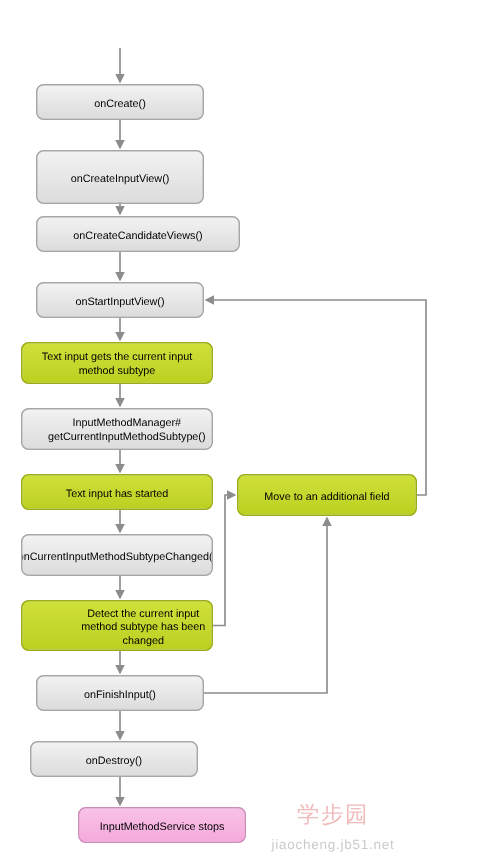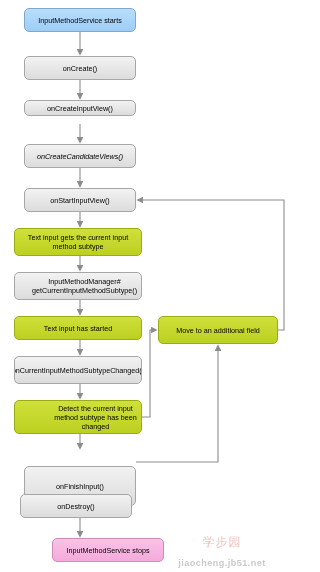--- a/index.html
+++ b/index.html
@@ -50,33 +50,32 @@
     right:2px;
     bottom:4px;
     width:136px;
     height:34px;
     pointer-events:none;
     opacity:.95;
   }
   .wm-top{
     position:absolute;left:0;top:0;width:100%;
     text-align:center;
-    font-size:12px;
+    font-size:15px;
     color:#f0b8b8;
     letter-spacing:1px;
     font-family:"DejaVu Sans", sans-serif;
   }
   .wm-bottom{
     position:absolute;left:0;bottom:0;width:100%;
     text-align:center;
     font-size:9px;
     color:#c8c8c8;
     letter-spacing:.5px;
     font-family:"Liberation Sans", sans-serif;
-    font-weight:bold;
   }
 </style>
 </head>
 <body>
 
 <div id="diagram">
 
   <svg id="edges" width="292" height="572" viewBox="0 0 292 572" style="position:absolute;left:0;top:0;">
     <defs>
       <marker id="arrow" viewBox="0 0 8 8" refX="6" refY="4" markerWidth="6" markerHeight="6" orient="auto-start-reverse">
@@ -98,41 +97,40 @@
       <line x1="80" y1="518" x2="80" y2="536"></line>
 
       <path d="M142,417 L150,417 L150,330 L156,330"></path>
 
       <path d="M136,462 L218,462 L218,346"></path>
 
       <path d="M278,330 L284,330 L284,200 L138,200"></path>
     </g>
   </svg>
 
-  <div class="node n-blue" style="left:24px;top:8px;width:112px;height:24px;">InputMethodService starts</div>
 
   <div class="node n-grey" style="left:24px;top:56px;width:112px;height:24px;">onCreate()</div>
 
-  <div class="node n-grey" style="left:24px;top:100px;width:112px;height:16px;">onCreateInputView()</div>
+  <div class="node n-grey" style="left:24px;top:100px;width:112px;height:36px;">onCreateInputView()</div>
 
-  <div class="node n-grey" style="left:24px;top:144px;width:112px;height:24px;font-style:italic;">onCreateCandidateViews()</div>
+  <div class="node n-grey" style="left:24px;top:144px;width:136px;height:24px;">onCreateCandidateViews()</div>
 
   <div class="node n-grey" style="left:24px;top:188px;width:112px;height:24px;">onStartInputView()</div>
 
   <div class="node n-green" style="left:14px;top:228px;width:128px;height:28px;">Text input gets the current input method subtype</div>
 
   <div class="node n-grey" style="left:14px;top:272px;width:128px;height:28px;padding-left:16px;">InputMethodManager# getCurrentInputMethodSubtype()</div>
 
   <div class="node n-green" style="left:14px;top:316px;width:128px;height:24px;">Text input has started</div>
 
   <div class="node n-grey" style="left:14px;top:356px;width:128px;height:28px;">onCurrentInputMethodSubtypeChanged()</div>
 
   <div class="node n-green" style="left:14px;top:400px;width:128px;height:34px;padding-left:38px;">Detect the current input method subtype has been changed</div>
 
-  <div class="node n-grey" style="left:24px;top:450px;width:112px;height:40px;margin-top:16px;">onFinishInput()</div>
+  <div class="node n-grey" style="left:24px;top:450px;width:112px;height:24px;">onFinishInput()</div>
 
   <div class="node n-grey" style="left:20px;top:494px;width:112px;height:24px;">onDestroy()</div>
 
   <div class="node n-pink" style="left:24px;top:538px;width:112px;height:24px;">InputMethodService stops</div>
 
   <div class="node n-green" style="left:158px;top:316px;width:120px;height:28px;">Move to an additional field</div>
 
   <div class="watermark">
     <div class="wm-top">学步园</div>
     <div class="wm-bottom">jiaocheng.jb51.net</div>

